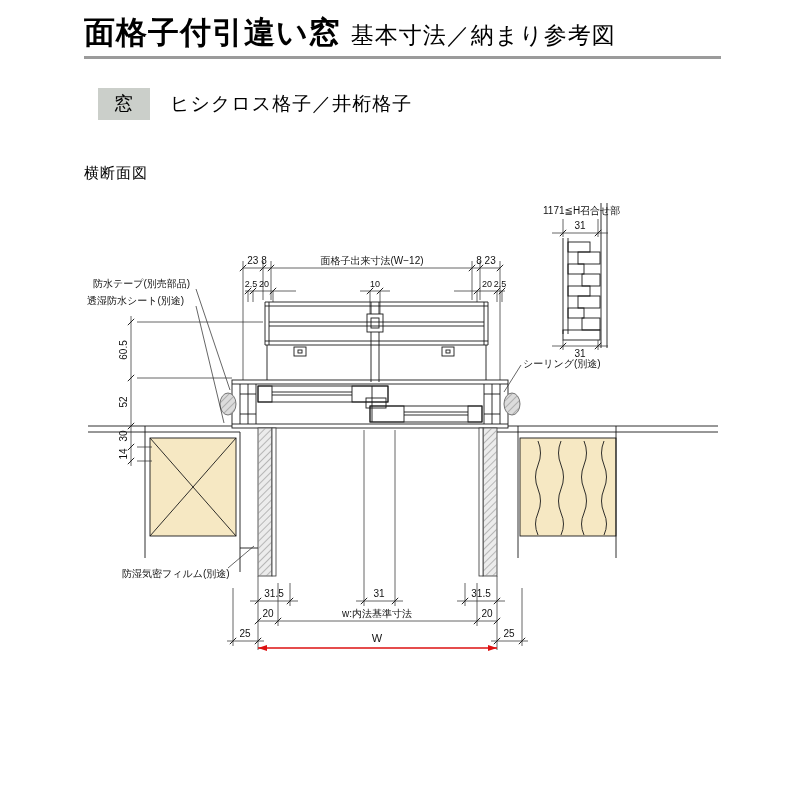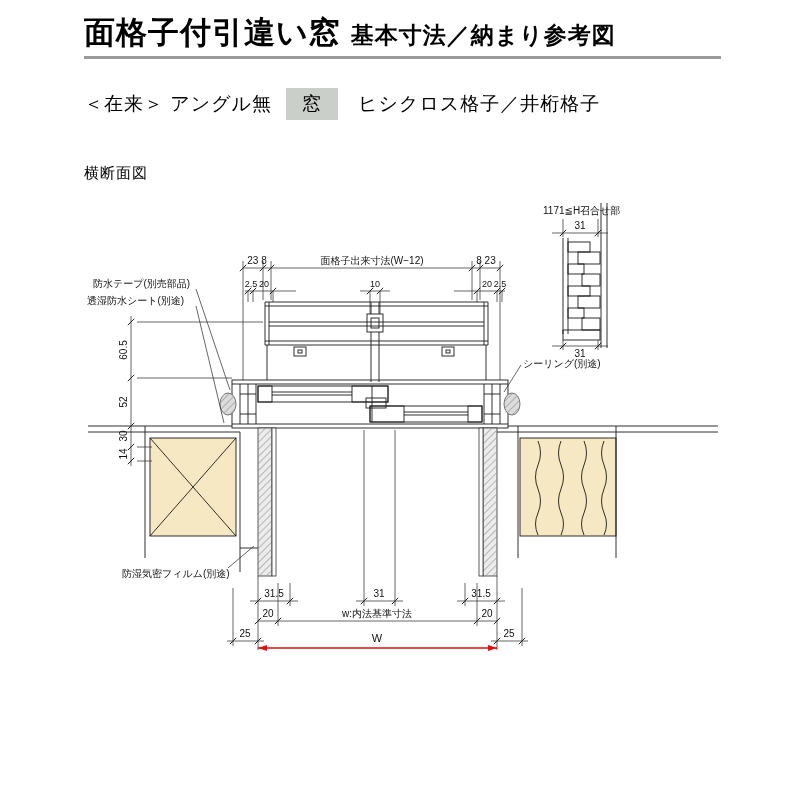--- a/index.html
+++ b/index.html
@@ -3,21 +3,21 @@
 <meta charset="utf-8">
 <style>
   html,body { margin:0; padding:0; }
   body {
     width:800px; height:800px; position:relative; background:#fff;
     font-family:"Liberation Sans","DejaVu Sans",sans-serif; color:#000;
     overflow:hidden;
   }
   .title { position:absolute; left:84px; top:12px; display:flex; align-items:baseline; gap:10px; white-space:nowrap; }
   .title .main { font-size:31px; font-weight:bold; letter-spacing:1px; }
-  .title .sub  { font-size:23px; font-weight:bold; letter-spacing:1px; }
+  .title .sub  { font-size:23px; font-weight:normal; letter-spacing:1px; }
   .rule { position:absolute; left:84px; top:56px; width:637px; height:3px; background:#9b9b9b; }
   .subheader { position:absolute; left:84px; top:88px; display:flex; align-items:center; font-size:19px; letter-spacing:1px; white-space:nowrap; }
   .badge { background:#cbcfca; padding:3px 16px; margin-left:14px; }
   .right-spec { margin-left:20px; }
   .section-label { position:absolute; left:84px; top:164px; font-size:15px; letter-spacing:1px; }
   svg.drawing { position:absolute; left:0; top:0; }
   svg.drawing text { font-family:"Liberation Sans","DejaVu Sans",sans-serif; fill:#111; stroke:none; }
   .t  { font-size:10px; }
   .t9 { font-size:9px; }
   .t11{ font-size:11px; }
@@ -27,21 +27,20 @@
 </head>
 <body>
 
 <div class="title">
   <span class="main">面格子付引違い窓</span>
   <span class="sub">基本寸法／納まり参考図</span>
 </div>
 <div class="rule"></div>
 
 <div class="subheader">
-  <span>＜在来＞ アングル無</span>
   <span class="badge">窓</span>
   <span class="right-spec">ヒシクロス格子／井桁格子</span>
 </div>
 
 <div class="section-label">横断面図</div>
 
 <svg class="drawing" width="800" height="800" viewBox="0 0 800 800">
   <defs>
     <pattern id="hatch" patternUnits="userSpaceOnUse" width="5" height="5" patternTransform="rotate(45)">
       <line x1="0" y1="0" x2="0" y2="5" stroke="#8a8a8a" stroke-width="1.1"></line>

